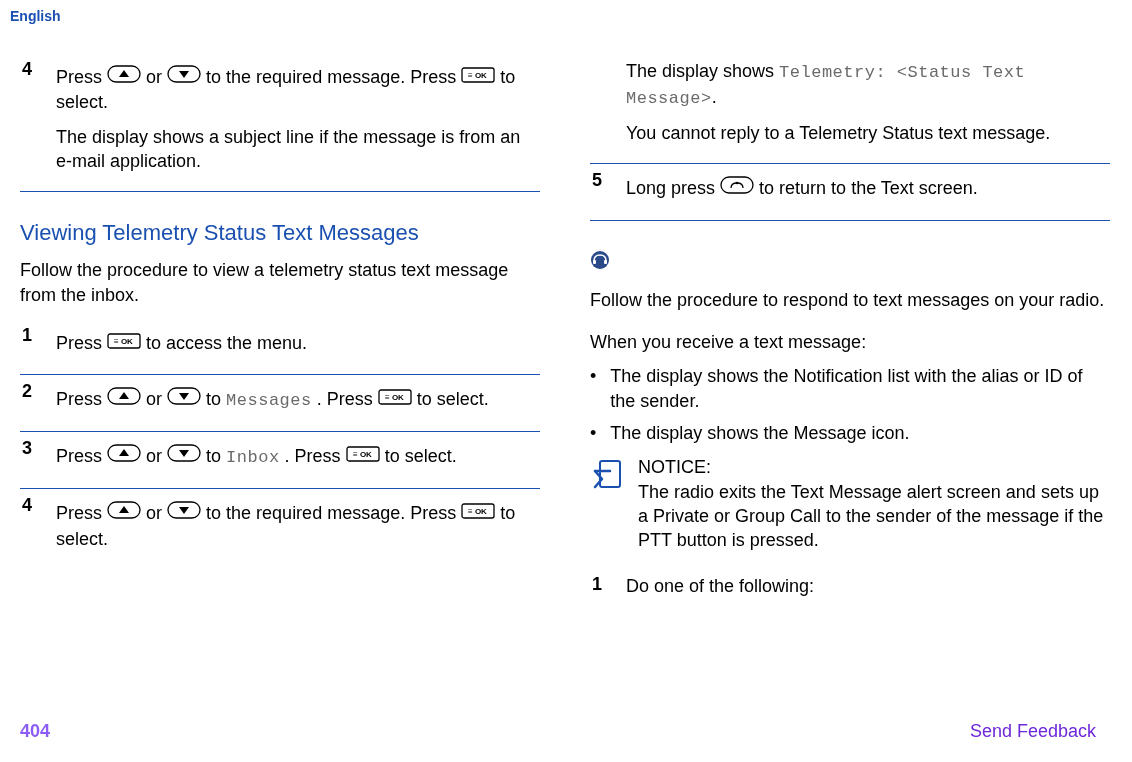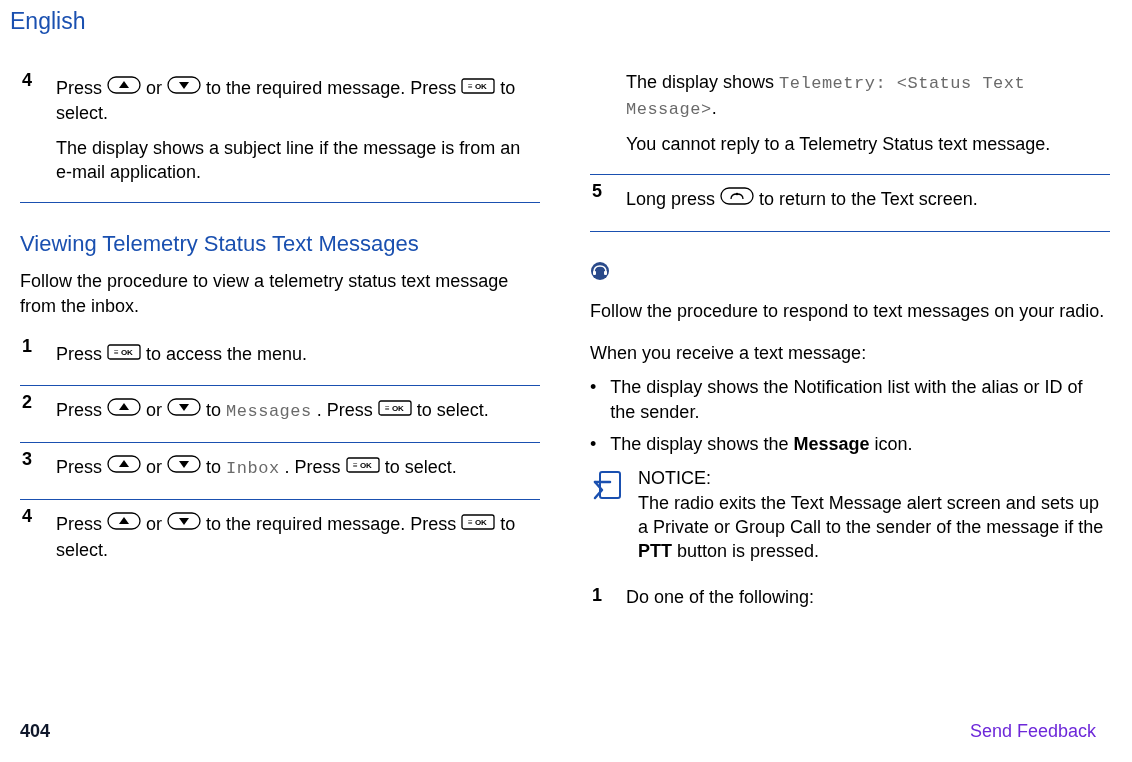--- a/index.html
+++ b/index.html
@@ -12,22 +12,22 @@
       height: 762px;
       font-family: Arial, Helvetica, sans-serif;
       font-size: 18px;
       color: #000;
       background: #fff;
       position: relative;
       padding: 8px 20px 0 20px;
     }
     .header-lang {
       color: #1a50b0;
-      font-weight: normal;
-      font-size: 23px;
+      font-weight: bold;
+      font-size: 14px;
       margin-bottom: 35px;
       margin-left: -10px;
     }
     .columns {
       display: flex;
       gap: 50px;
     }
     .col {
       width: 520px;
     }
@@ -103,34 +103,34 @@
       flex-shrink: 0;
       padding-top: 2px;
     }
     .notice-body {
       line-height: 1.35;
     }
     .notice-label {
       font-weight: normal;
     }
     .bold {
-      font-weight: bold;
+      font-weight: normal;
     }
     .footer {
       position: absolute;
       bottom: 20px;
       left: 20px;
       right: 36px;
       display: flex;
       justify-content: space-between;
       align-items: center;
     }
     .page-num {
       font-weight: bold;
-      color: #0f172a;
+      color: #8b5cf6;
       font-size: 18px;
       text-align: center;
     }
     .feedback-link {
       color: #6d28d9;
       font-size: 18px;
       text-decoration: none;
     }
     .headset-icon {
       display: inline-block;

